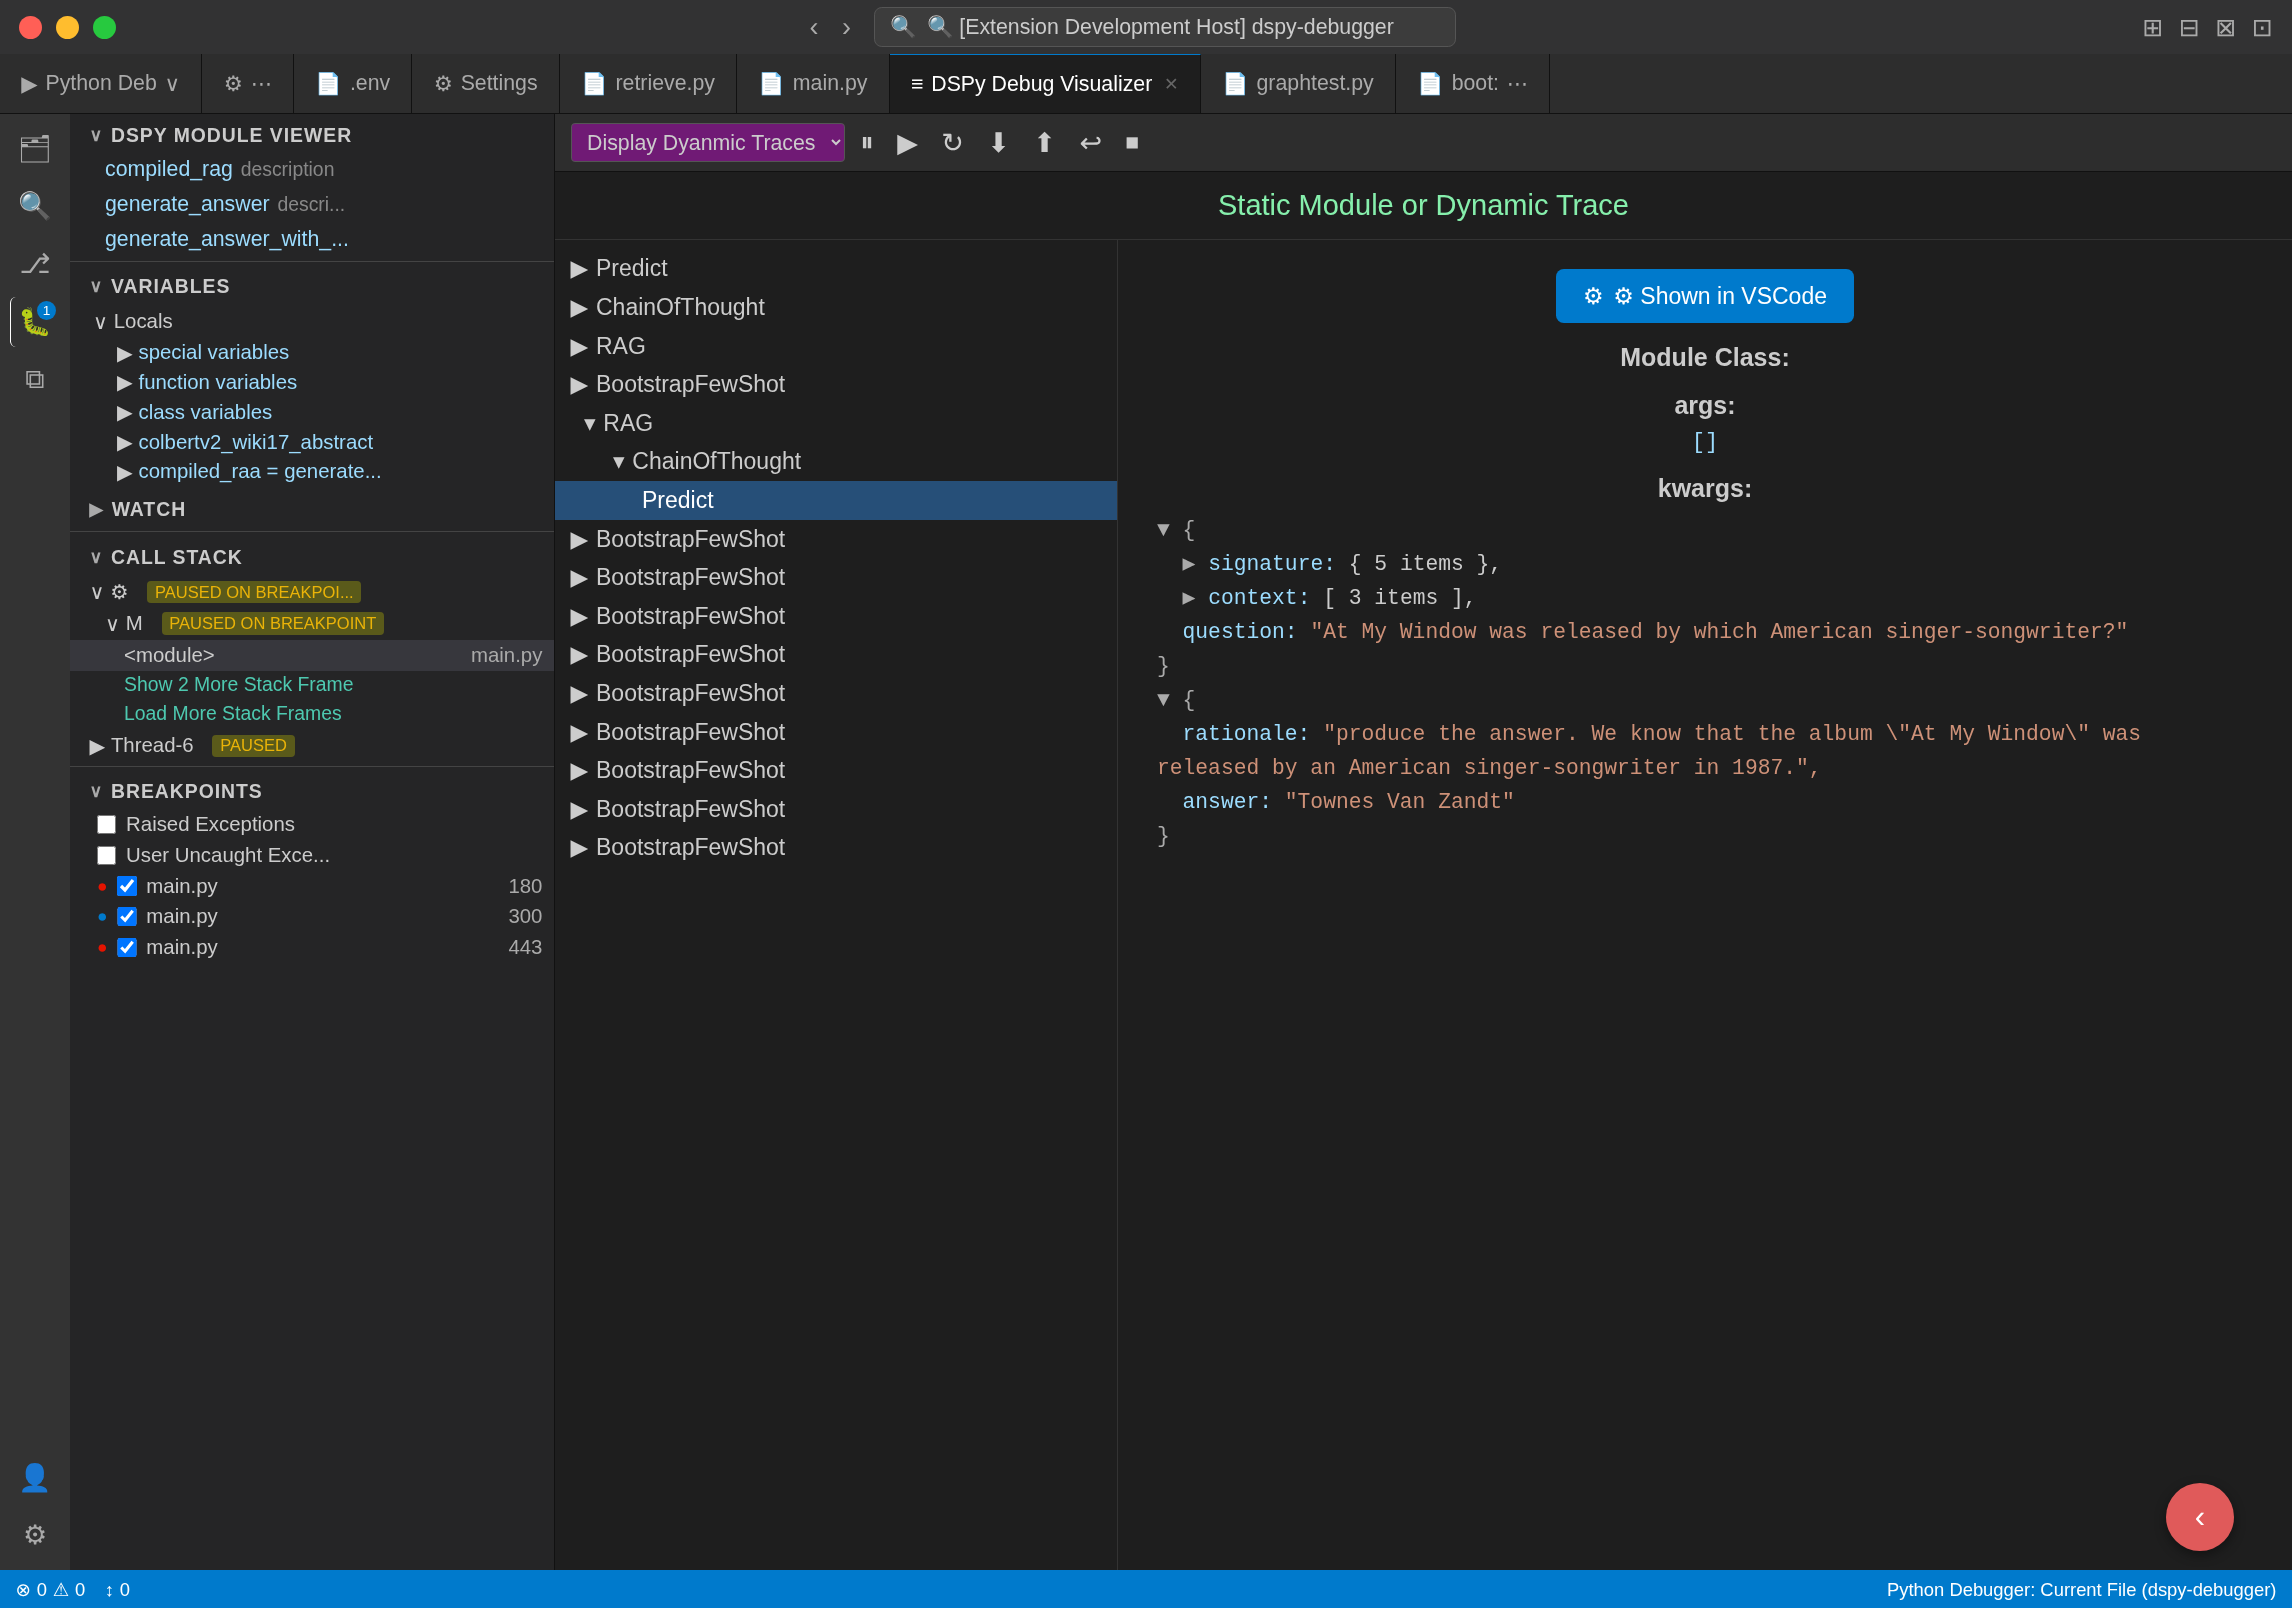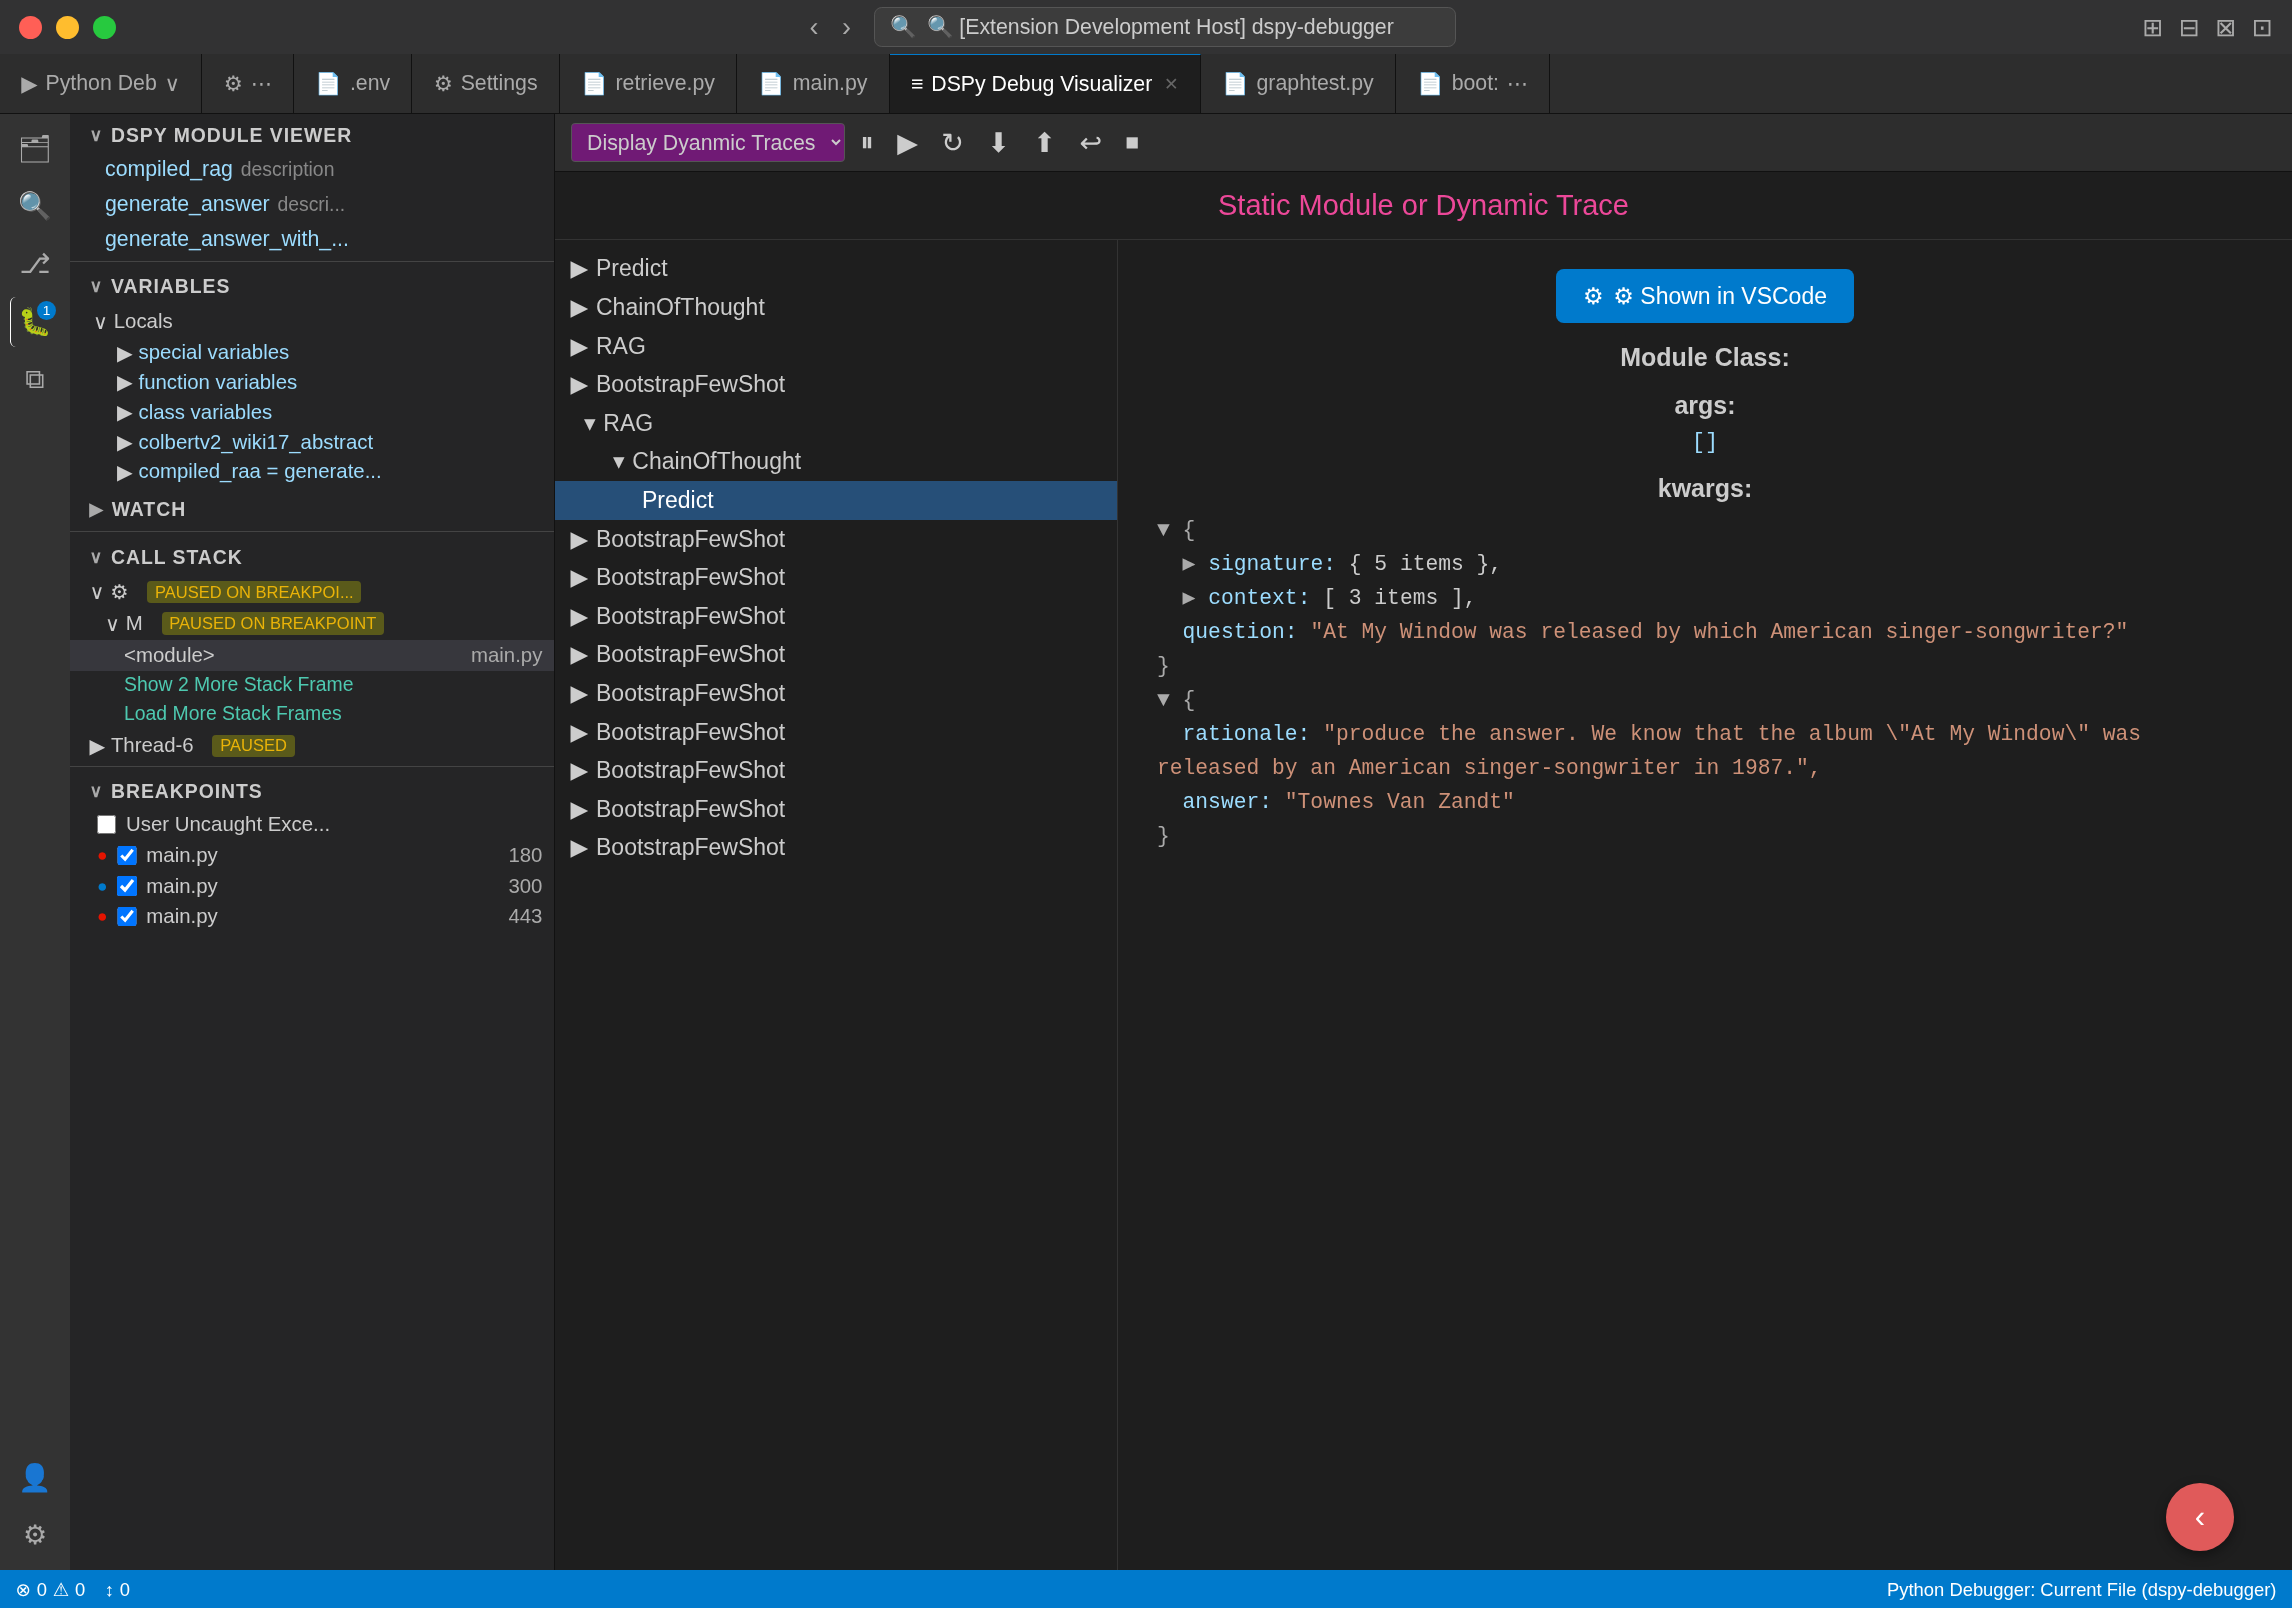--- a/index.html
+++ b/index.html
@@ -350,21 +350,21 @@
       background: #1e1e1e;
     }
 
     
     .panel-header {
       height: 68px;
       display: flex;
       align-items: center;
       justify-content: center;
       font-size: 29px;
-      color: #ec4899;
+      color: #86efac;
       border-bottom: 1px solid #333;
       flex-shrink: 0;
     }
 
     
     .content-area {
       display: flex;
       flex: 1;
       overflow: hidden;
     }
@@ -681,20 +681,24 @@
 
         <div class="divider-line"></div>
 
         <div class="breakpoints-section">
           <div class="sidebar-section-header">
             <span class="chevron">∨</span>
             <span>BREAKPOINTS</span>
           </div>
           <div class="bp-item">
             <input type="checkbox" class="bp-checkbox" style="">
+            <span class="bp-filename">Raised Exceptions</span>
+          </div>
+          <div class="bp-item">
+            <input type="checkbox" class="bp-checkbox" style="">
             <span class="bp-filename">User Uncaught Exce...</span>
           </div>
           <div class="bp-item">
             <span class="bp-dot-red">●</span>
             <input type="checkbox" class="bp-checkbox" checked="" style="">
             <span class="bp-filename">main.py</span>
             <span class="bp-linenum">180</span>
           </div>
           <div class="bp-item">
             <span class="bp-dot-blue">●</span>

